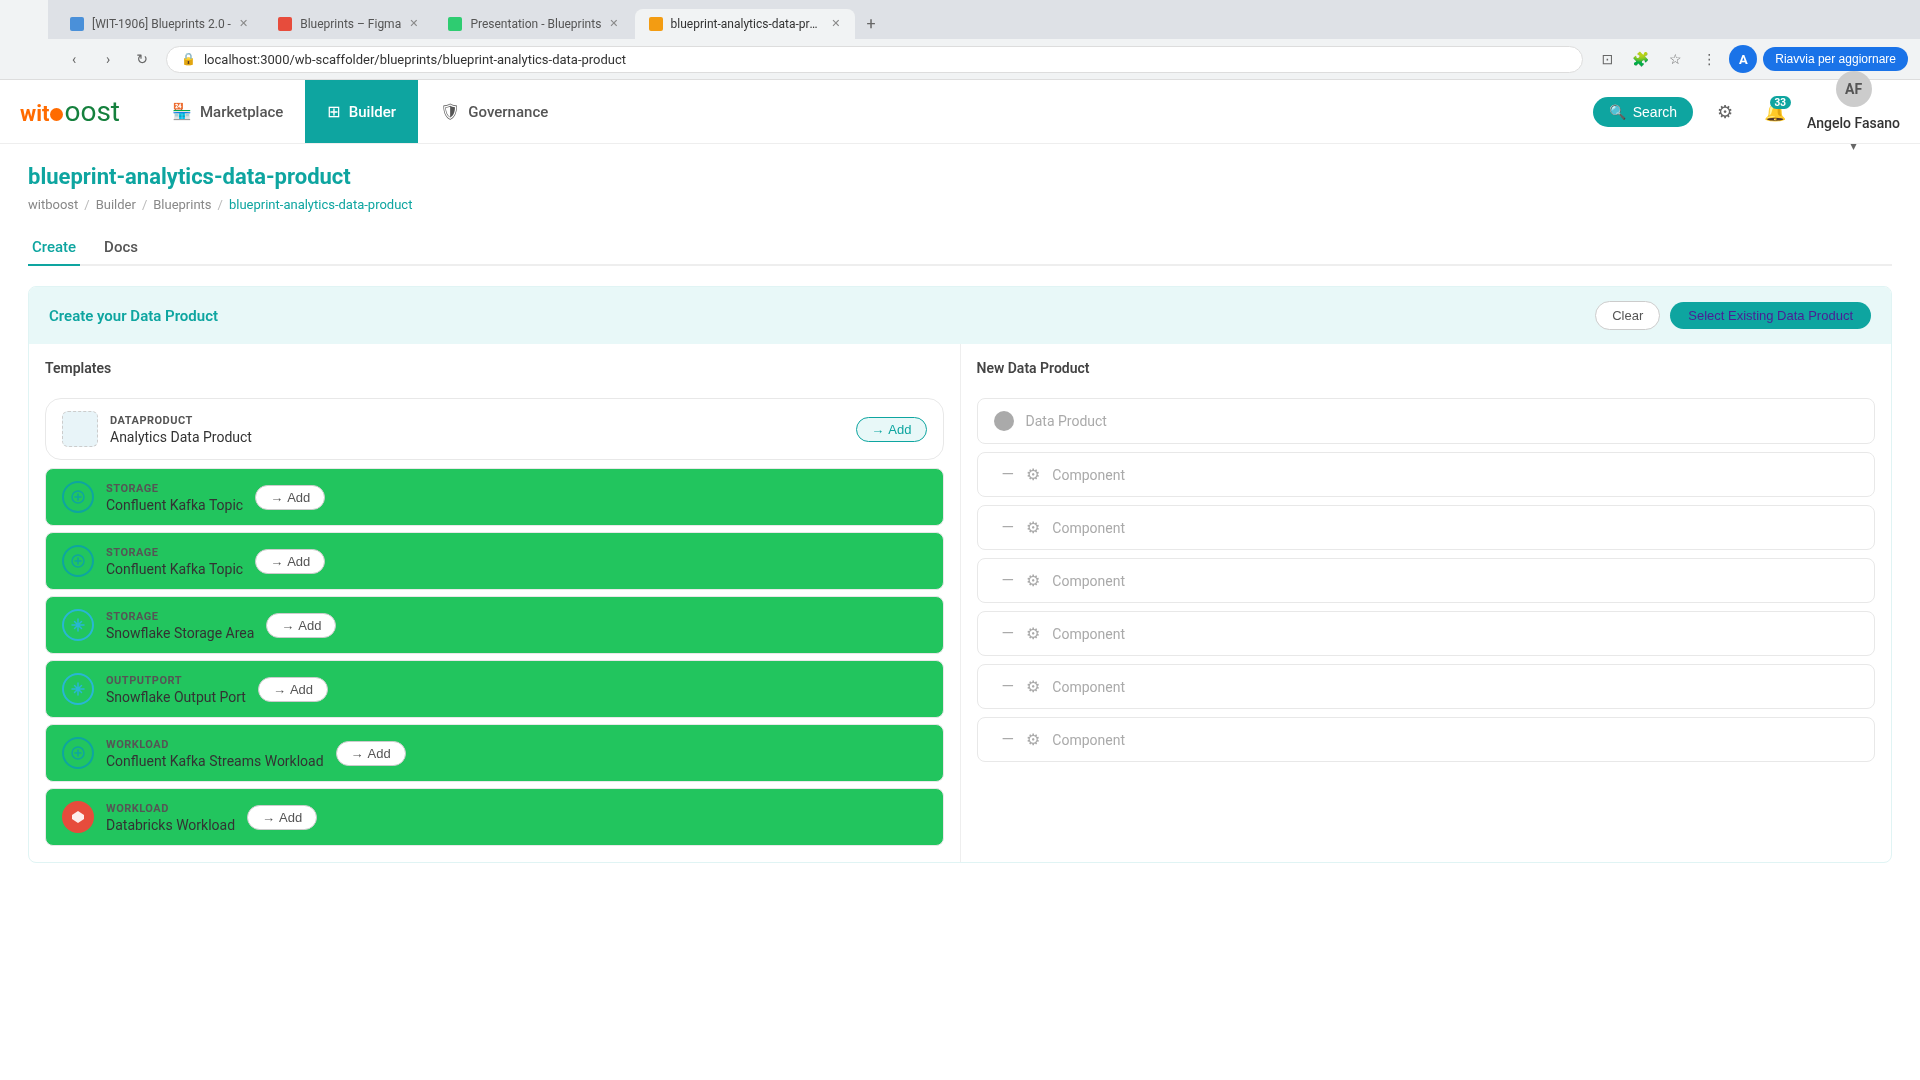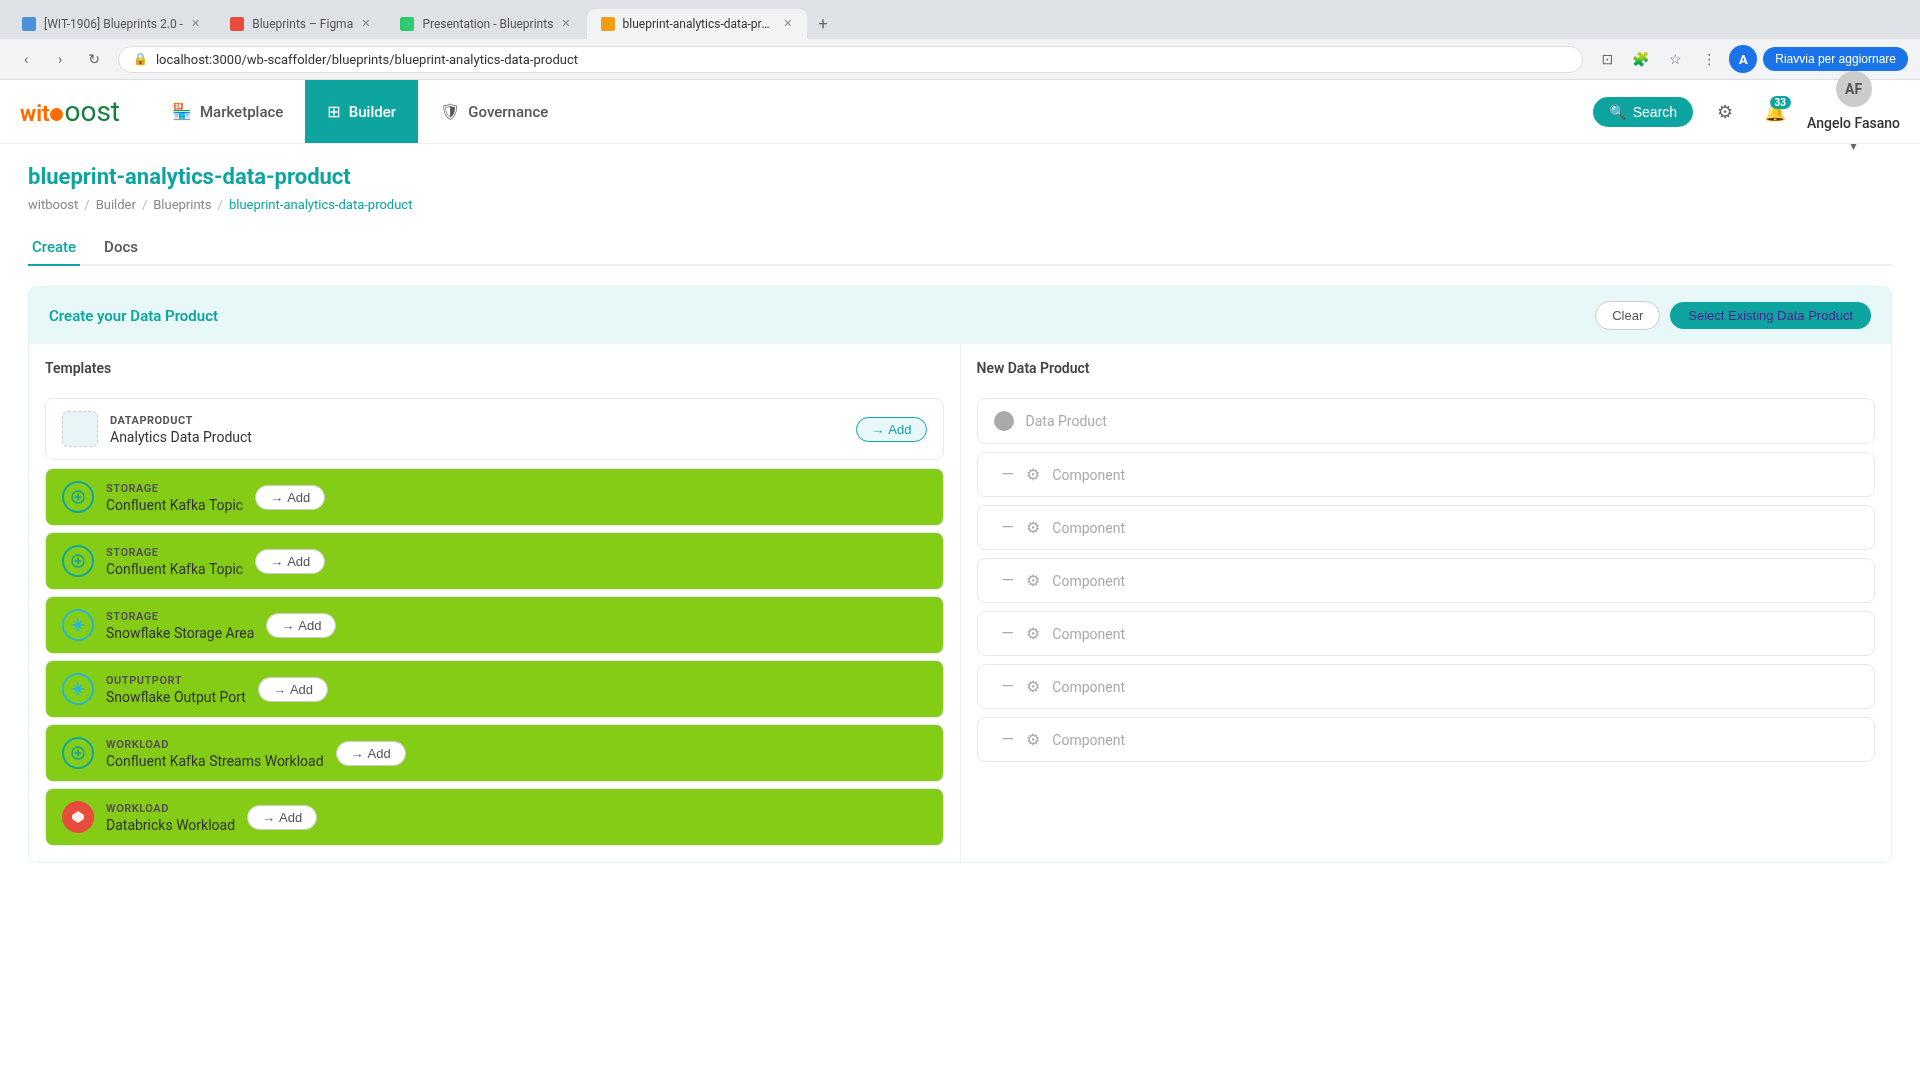--- a/index.html
+++ b/index.html
@@ -1,19 +1,19 @@
 <!DOCTYPE html>
 <html><head>
   <meta charset="utf-8">
   <style>
     * { box-sizing: border-box; margin: 0; padding: 0; }
     body { font-family: -apple-system, BlinkMacSystemFont, 'Segoe UI', Roboto, sans-serif; background: #f5f5f5; font-size: 14px; color: #333; }
 
     
-    .browser-chrome { background: #f1f3f4; border-bottom: 1px solid #ddd; }
+    .browser-chrome { background: #f1f3f4; border-bottom: 1px solid #ddd; padding-left: 48px; }
     .tab-bar { display: flex; align-items: center; padding: 8px 8px 0; background: #dee1e6; gap: 2px; }
     .tab { display: flex; align-items: center; gap: 8px; padding: 8px 14px; border-radius: 8px 8px 0 0; font-size: 12px; cursor: pointer; max-width: 220px; background: #dee1e6; color: #555; }
     .tab.active { background: #f1f3f4; color: #333; }
     .tab .tab-favicon { width: 14px; height: 14px; border-radius: 2px; flex-shrink: 0; }
     .tab .tab-title { overflow: hidden; text-overflow: ellipsis; white-space: nowrap; }
     .tab .tab-close { margin-left: auto; font-size: 11px; color: #888; cursor: pointer; }
     .tab-new { padding: 6px 10px; cursor: pointer; color: #666; font-size: 16px; }
     .address-bar { display: flex; align-items: center; padding: 6px 12px; gap: 10px; }
     .nav-btns { display: flex; gap: 6px; align-items: center; }
     .nav-btn { width: 28px; height: 28px; border-radius: 50%; display: flex; align-items: center; justify-content: center; cursor: pointer; color: #666; font-size: 14px; }
@@ -68,30 +68,30 @@
     .btn-clear { background: white; color: #555; border: 1px solid #ccc; border-radius: 20px; padding: 6px 16px; cursor: pointer; font-size: 13px; }
     .btn-select { background: #0ea5a0; color: #4c1d95; border: none; border-radius: 20px; padding: 6px 18px; cursor: pointer; font-size: 13px; font-weight: 500; }
 
     
     .split-layout { display: flex; gap: 0; }
     .split-left { flex: 1; border-right: 1px solid #eee; padding: 16px; }
     .split-right { flex: 1; padding: 16px; }
     .split-section-title { font-size: 14px; font-weight: 600; color: #444; margin-bottom: 14px; padding-bottom: 8px; }
 
     
-    .template-header-row { display: flex; align-items: center; gap: 12px; padding: 12px 16px; background: white; border: 1px solid #e8e8e8; border-radius: 8px; margin-bottom: 8px; }
+    .template-header-row { display: flex; align-items: center; gap: 12px; padding: 12px 16px; background: white; border: 1px solid #e8e8e8; border-radius: 16px; margin-bottom: 8px; }
     .template-header-row .template-icon { width: 36px; height: 36px; border-radius: 6px; background: #f0f0f0; display: flex; align-items: center; justify-content: center; font-size: 16px; flex-shrink: 0; }
     .template-header-row .template-info { flex: 1; }
     .template-type { font-size: 11px; font-weight: 700; color: #555; text-transform: uppercase; letter-spacing: 0.5px; }
     .template-name { font-size: 14px; color: #333; margin-top: 2px; }
     .btn-add { display: flex; align-items: center; gap: 4px; background: white; color: #555; border: 1px solid #ccc; border-radius: 20px; padding: 4px 14px; cursor: pointer; font-size: 13px; }
     .btn-add-primary { background: #e8f8f8; color: #0ea5a0; border: 1px solid #0ea5a0; }
 
     .template-sub-rows { padding-left: 0; display: flex; flex-direction: column; gap: 6px; }
-    .template-sub-row { display: flex; align-items: center; gap: 12px; padding: 12px 16px; background: #84cc16; border: 1px solid #e8e8e8; border-radius: 8px; }
+    .template-sub-row { display: flex; align-items: center; gap: 12px; padding: 12px 16px; background: #22c55e; border: 1px solid #e8e8e8; border-radius: 8px; }
     .sub-icon { width: 32px; height: 32px; border-radius: 50%; border: 2px solid #ccc; display: flex; align-items: center; justify-content: center; font-size: 14px; flex-shrink: 0; }
     .sub-icon.kafka { border-color: #0ea5a0; color: #0ea5a0; }
     .sub-icon.snowflake { border-color: #29b6d4; color: #29b6d4; }
 
     
     .new-dp-container { display: flex; flex-direction: column; gap: 8px; }
     .dp-item { display: flex; align-items: center; gap: 12px; padding: 12px 16px; border: 1px solid #e8e8e8; border-radius: 8px; background: white; }
     .dp-item.main-dp { background: white; }
     .dp-circle { width: 20px; height: 20px; border-radius: 50%; background: #ddd; flex-shrink: 0; }
     .dp-label { font-size: 14px; color: #aaa; }

